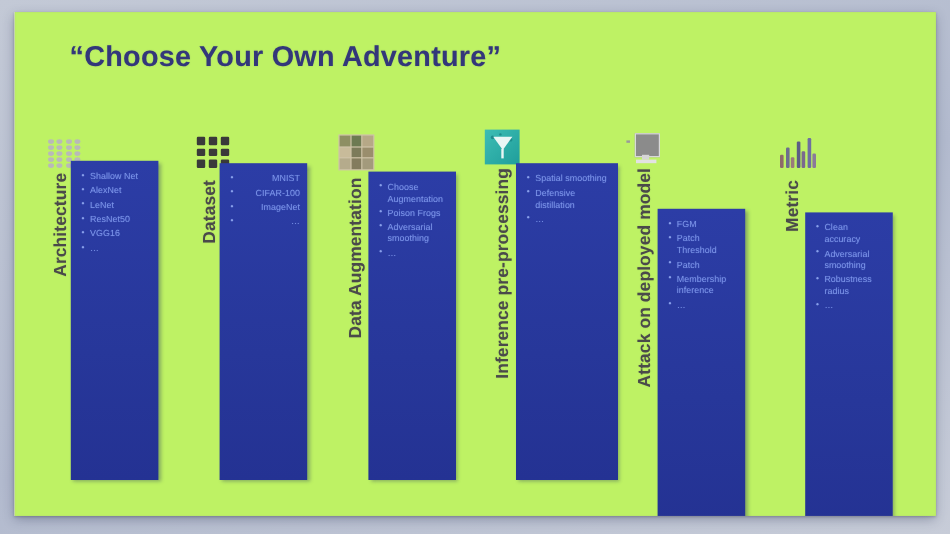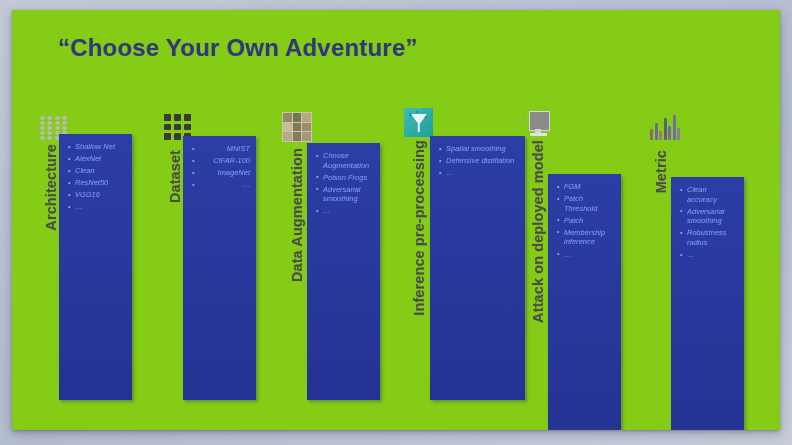--- a/index.html
+++ b/index.html
@@ -28,21 +28,21 @@
     top: 10px;
     width: 768px;
     height: 420px;
     background: #fdfdfd;
     box-shadow: 0 3px 9px rgba(40,50,80,0.35), 0 1px 2px rgba(0,0,0,0.2);
     overflow: hidden;
   }
   #slide-inner {
     position: absolute;
     inset: 0;
-    background: #84cc16;
+    background: #bef264;
   }
 
   
   .title {
     position: absolute;
     left: 46px;
     top: 24px;
     font-size: 24px;
     font-weight: bold;
     color: #33377a;
@@ -85,21 +85,20 @@
   }
   .col-list li {
     position: relative;
     color: #7b93e8;
     font-size: 7.4px;
     line-height: 9.6px;
     padding-left: 7px;
     margin-bottom: 2.5px;
     letter-spacing: 0.05px;
     text-shadow: 0 0 1px rgba(120,150,240,0.5);
-    font-style: italic;
   }
   .col-list li::before {
     content: "\2022";
     position: absolute;
     left: 0;
     top: -0.5px;
     color: #8aa0ea;
     font-size: 7px;
   }
 
@@ -193,21 +192,21 @@
                 <i class="nn-node"></i>
                 <i class="nn-node"></i>
               </div>
           </div>
         </div>
         <div class="col-label" style="left:31px; top:134px;">Architecture</div>
         <div class="col-box" style="left:47px; top:124px; width:73px; height:266px;">
           <ul class="col-list">
             <li>Shallow Net</li>
             <li>AlexNet</li>
-            <li>Clean</li>
+            <li>LeNet</li>
             <li>ResNet50</li>
             <li>VGG16</li>
             <li>…</li>
           </ul>
         </div>
       </div>
 
       <div class="col">
         <div class="icon-wrap" style="left:152px; top:104px;">
           <div class="grid-icon">
@@ -262,21 +261,21 @@
         <div class="icon-wrap" style="left:392px; top:98px;">
           <div class="teal-icon">
             <i class="sparkle" style="left:5px; top:5px; width:3px; height:3px;"></i>
             <i class="sparkle" style="left:20px; top:7px; width:2.5px; height:2.5px;"></i>
             <i class="sparkle" style="left:12px; top:3px; width:2px; height:2px;"></i>
             <div class="funnel"></div>
             <div class="stem"></div>
           </div>
         </div>
         <div class="col-label" style="left:399px; top:130px;">Inference pre-processing</div>
-        <div class="col-box" style="left:418px; top:126px; width:95px; height:264px;">
+        <div class="col-box" style="left:418px; top:126px; width:85px; height:264px;">
           <ul class="col-list">
             <li>Spatial smoothing</li>
             <li>Defensive distillation</li>
             <li>…</li>
           </ul>
         </div>
       </div>
 
       <div class="col">
         <div class="icon-wrap" style="left:515px; top:101px;">

